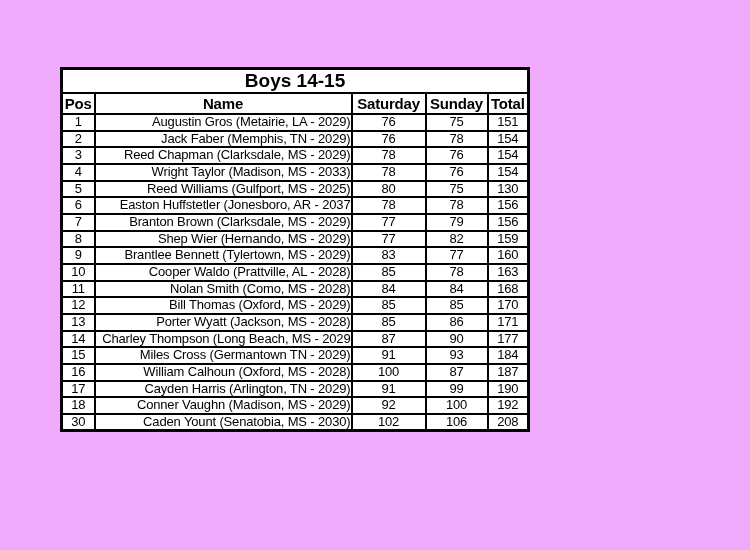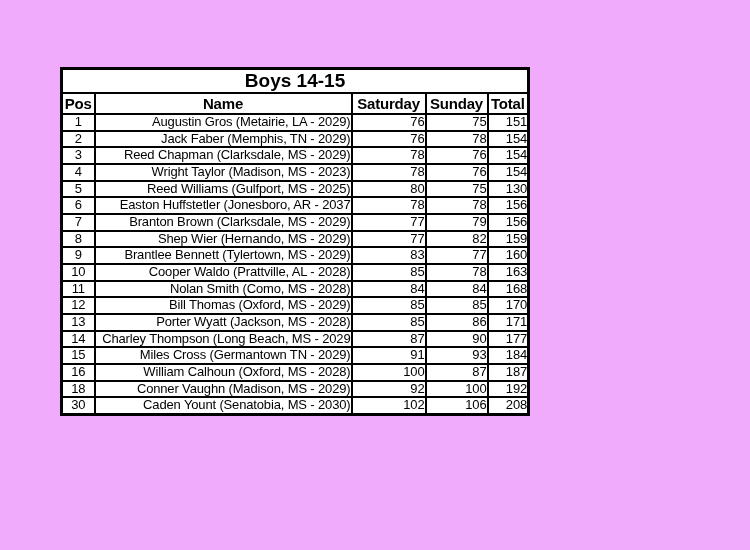--- a/index.html
+++ b/index.html
@@ -49,21 +49,21 @@
     letter-spacing: -0.2px;
   }
   tbody td {
     height: 14.65px;
     font-size: 13px;
     line-height: 14.65px;
     letter-spacing: -0.15px;
   }
   td.c-pos    { text-align: center; }
   td.c-name   { text-align: right; padding-left: 4px; font-size: 13px; }
-  td.c-score  { text-align: right; margin-top: 16px; }
+  td.c-score  { text-align: center; margin-top: 16px; }
 </style>
 </head>
 <body>
 
 <div class="page">
   <table class="results">
     <colgroup>
       <col style="width:33px">
       <col style="width:257px">
       <col style="width:74px">
@@ -102,21 +102,21 @@
   <tr>
     <td class="c-pos">3</td>
     <td class="c-name">Reed Chapman (Clarksdale, MS - 2029)</td>
     <td class="c-score">78</td>
     <td class="c-score">76</td>
     <td class="c-score">154</td>
   </tr>
 
   <tr>
     <td class="c-pos">4</td>
-    <td class="c-name">Wright Taylor (Madison, MS - 2023)</td>
+    <td class="c-name">Wright Taylor (Madison, MS - 2033)</td>
     <td class="c-score">78</td>
     <td class="c-score">76</td>
     <td class="c-score">154</td>
   </tr>
 
   <tr>
     <td class="c-pos">5</td>
     <td class="c-name">Reed Williams (Gulfport, MS - 2025)</td>
     <td class="c-score">80</td>
     <td class="c-score">75</td>
@@ -204,20 +204,27 @@
   </tr>
 
   <tr>
     <td class="c-pos">16</td>
     <td class="c-name">William Calhoun (Oxford, MS - 2028)</td>
     <td class="c-score">100</td>
     <td class="c-score">87</td>
     <td class="c-score">187</td>
   </tr>
 
+  <tr>
+    <td class="c-pos">17</td>
+    <td class="c-name">Cayden Harris (Arlington, TN - 2029)</td>
+    <td class="c-score">91</td>
+    <td class="c-score">99</td>
+    <td class="c-score">190</td>
+  </tr>
 
   <tr>
     <td class="c-pos">18</td>
     <td class="c-name">Conner Vaughn (Madison, MS - 2029)</td>
     <td class="c-score">92</td>
     <td class="c-score">100</td>
     <td class="c-score">192</td>
   </tr>
 
 

